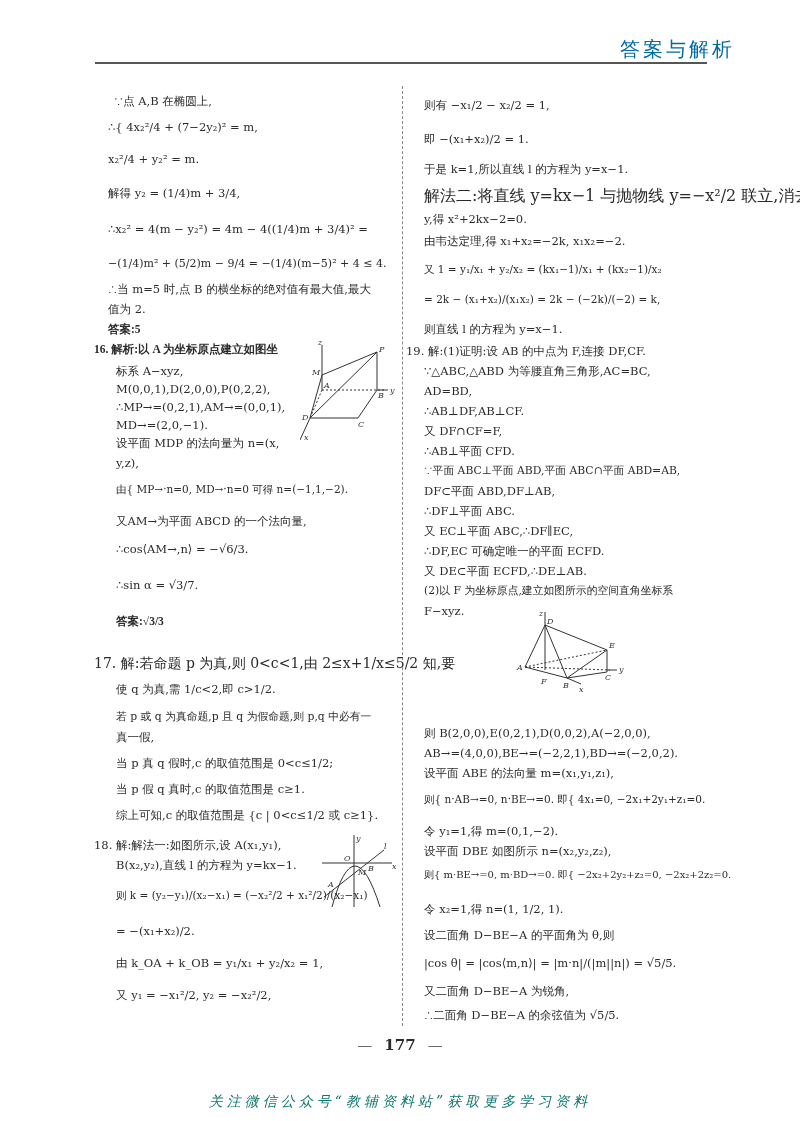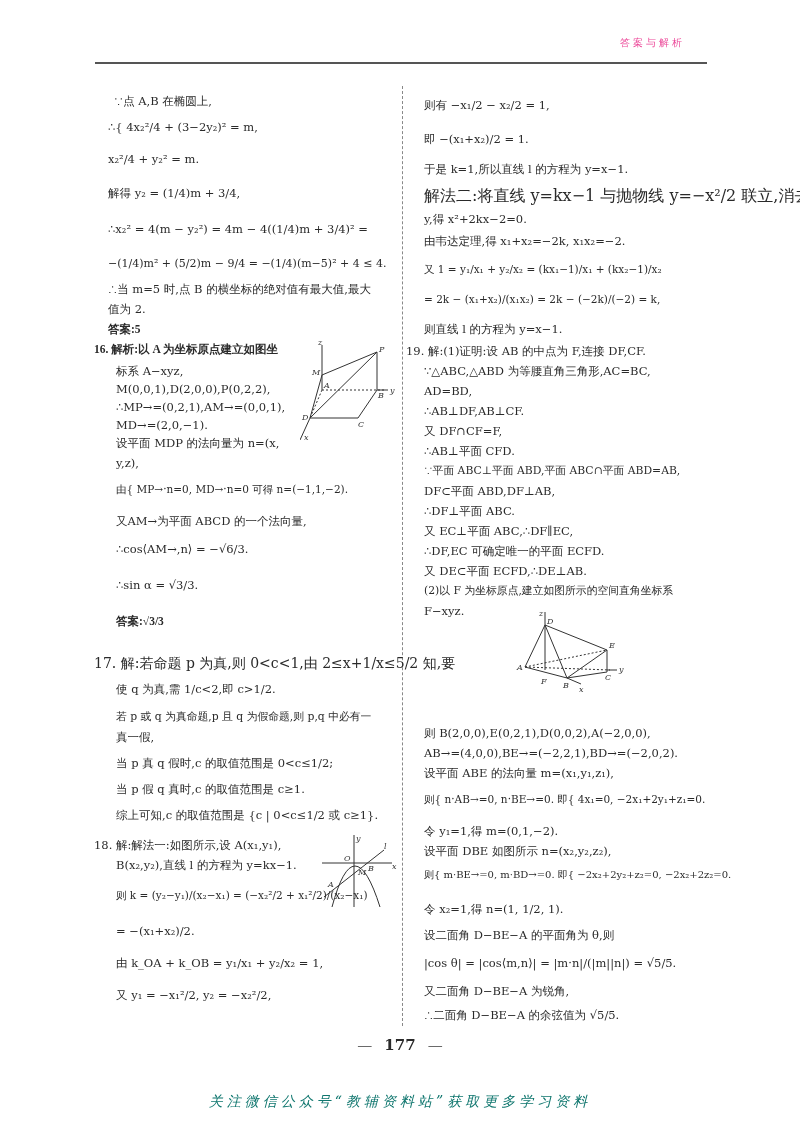--- a/index.html
+++ b/index.html
@@ -1,18 +1,18 @@
 <!DOCTYPE html>
 <html><head>
 <meta charset="utf-8">
 <style>
   html, body { margin:0; padding:0; background:#ffffff; }
   body { width:800px; height:1121px; position:relative; overflow:hidden;
          font-family:"DejaVu Serif","Liberation Serif",serif; color:#2a2a2a; }
-  .header-title { position:absolute; top:36px; left:620px; font-size:10px; letter-spacing:3px; color:#ec4899; }
+  .header-title { position:absolute; top:36px; left:620px; font-size:20px; letter-spacing:3px; color:#0369a1; }
   .header-rule { position:absolute; top:62px; left:95px; width:612px; height:2px; background:#555; }
   .col { position:absolute; top:78px; font-size:11.5px; line-height:1; }
   .col-left { left:108px; width:292px; }
   .col-right { left:412px; width:300px; }
   .divider { position:absolute; left:402px; top:86px; height:940px; border-left:1.5px dashed #888; }
   .line { position:absolute; white-space:nowrap; }
   .b { font-weight:bold; font-family:Liberation Serif, serif; }
   .page-num { position:absolute; top:1036px; left:0; width:800px; text-align:center; font-size:15px; font-weight:bold; }
   .page-num .dash { font-weight:normal; color:#666; margin:0 12px; }
   .footer-note { position:absolute; top:1093px; left:0; width:800px; text-align:center; font-size:14px; letter-spacing:4px; font-style:italic; color:#0f766e; }
@@ -20,40 +20,40 @@
 </style>
 </head>
 <body>
 
 <div class="header-title">答案与解析</div>
 <div class="header-rule"></div>
 <div class="divider"></div>
 
 <div class="col col-left">
   <div class="line" style="top:18px;left:6px">∵点 A,B 在椭圆上,</div>
-  <div class="line" style="top:44px;left:0px">∴{ 4x₂²/4 + (3−2y₂)² = m,</div>
+  <div class="line" style="top:44px;left:0px">∴{ 4x₂²/4 + (7−2y₂)² = m,</div>
   <div class="line" style="top:76px;left:0px">    x₂²/4 + y₂² = m.</div>
   <div class="line" style="top:110px;left:0px">解得 y₂ = (1/4)m + 3/4,</div>
   <div class="line" style="top:146px;left:0px">∴x₂² = 4(m − y₂²) = 4m − 4((1/4)m + 3/4)² =</div>
   <div class="line" style="top:180px;left:0px;font-size:11px">−(1/4)m² + (5/2)m − 9/4 = −(1/4)(m−5)² + 4 ≤ 4.</div>
   <div class="line" style="top:206px;left:0px">∴当 m=5 时,点 B 的横坐标的绝对值有最大值,最大</div>
   <div class="line" style="top:226px;left:0px">值为 2.</div>
   <div class="line b" style="top:246px;left:0px">答案:5</div>
 
   <div class="line b" style="top:266px;left:-14px">16. 解析:以 A 为坐标原点建立如图坐</div>
   <div class="line" style="top:288px;left:8px">标系 A−xyz,</div>
   <div class="line" style="top:306px;left:8px">M(0,0,1),D(2,0,0),P(0,2,2),</div>
   <div class="line" style="top:324px;left:8px">∴MP→=(0,2,1),AM→=(0,0,1),</div>
   <div class="line" style="top:342px;left:8px">MD→=(2,0,−1).</div>
   <div class="line" style="top:360px;left:8px">设平面 MDP 的法向量为 n=(x,</div>
   <div class="line" style="top:380px;left:8px">y,z),</div>
   <div class="line" style="top:406px;left:8px;font-size:10.5px">由{ MP→·n=0,  MD→·n=0  可得 n=(−1,1,−2).</div>
   <div class="line" style="top:438px;left:8px">又AM→为平面 ABCD 的一个法向量,</div>
   <div class="line" style="top:466px;left:8px">∴cos⟨AM→,n⟩ = −√6/3.</div>
-  <div class="line" style="top:502px;left:8px">∴sin α = √3/3.</div>
+  <div class="line" style="top:502px;left:8px">∴sin α = √3/7.</div>
   <div class="line b" style="top:538px;left:8px">答案:√3/3</div>
 
   <div class="line" style="top:578px;left:-14px;font-size:14px">17. 解:若命题 p 为真,则 0&lt;c&lt;1,由 2≤x+1/x≤5/2 知,要</div>
   <div class="line" style="top:606px;left:8px">使 q 为真,需 1/c&lt;2,即 c&gt;1/2.</div>
   <div class="line" style="top:634px;left:8px;font-size:10.8px">若 p 或 q 为真命题,p 且 q 为假命题,则 p,q 中必有一</div>
   <div class="line" style="top:654px;left:8px">真一假,</div>
   <div class="line" style="top:680px;left:8px">当 p 真 q 假时,c 的取值范围是 0&lt;c≤1/2;</div>
   <div class="line" style="top:706px;left:8px">当 p 假 q 真时,c 的取值范围是 c≥1.</div>
   <div class="line" style="top:732px;left:8px">综上可知,c 的取值范围是 {c | 0&lt;c≤1/2 或 c≥1}.</div>
 

